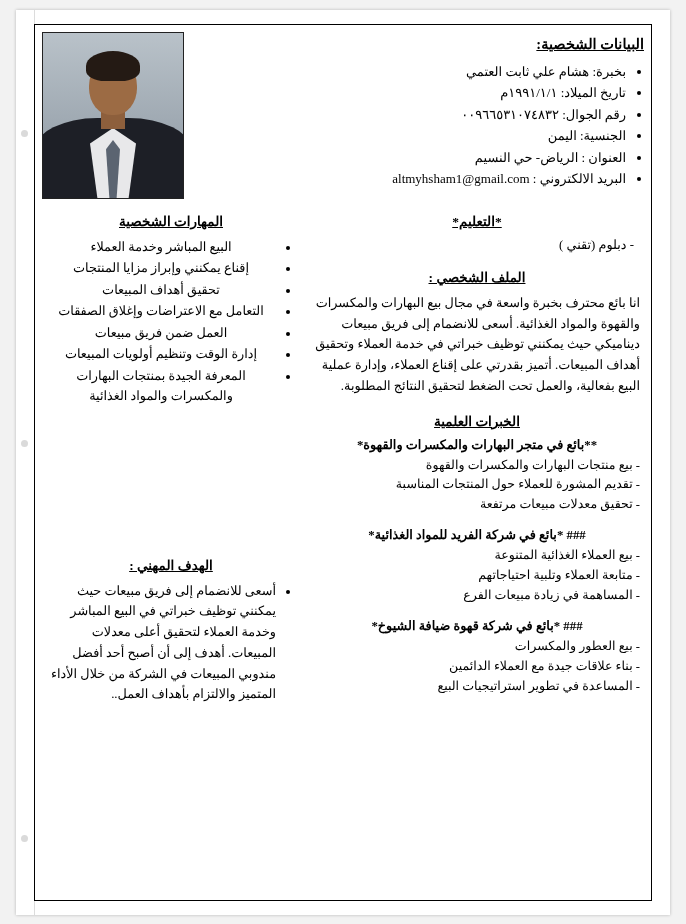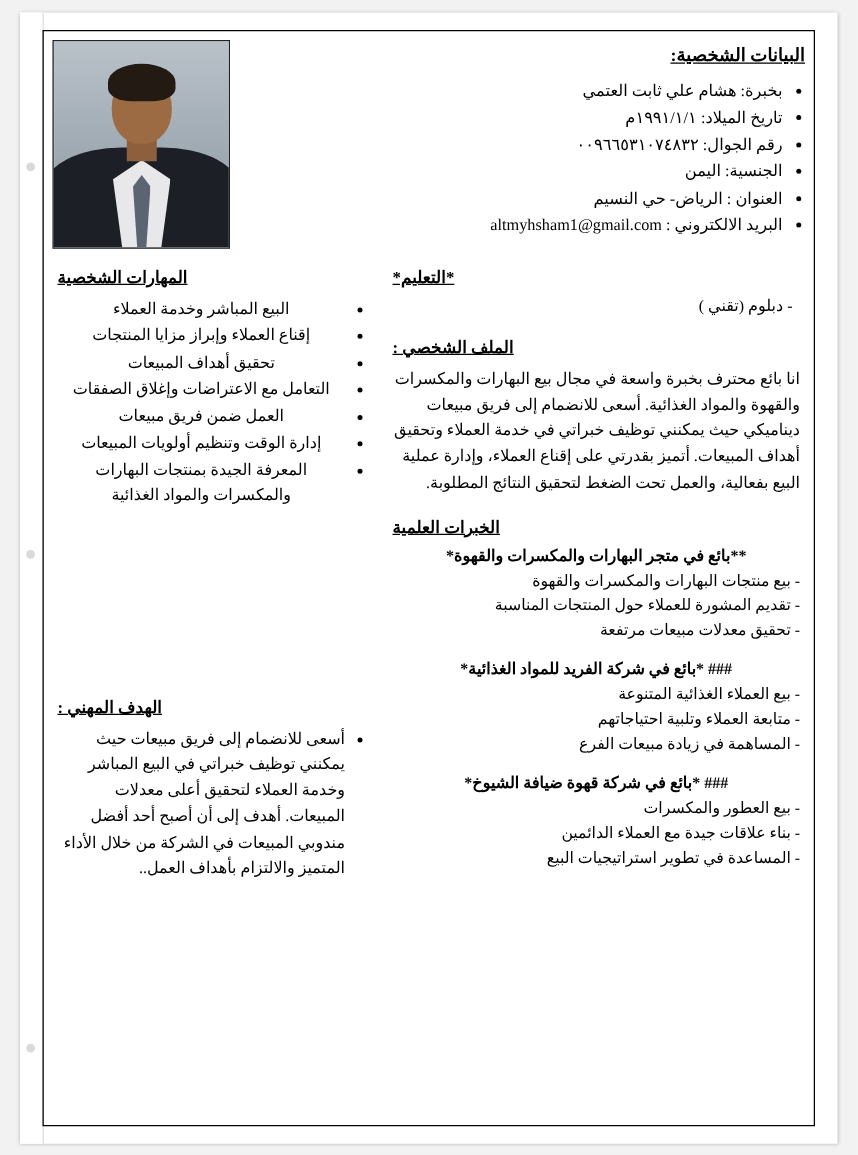--- a/index.html
+++ b/index.html
@@ -182,21 +182,21 @@
     padding-left: 4px;
     padding-right: 18px;
     box-sizing: border-box;
   }
 
   .block { margin-bottom: 16px; }
   .block-title {
     font-weight: bold;
     font-size: 13.5px;
     text-decoration: underline;
-    text-align: left;
+    text-align: center;
     margin: 0 0 7px 0;
   }
   .para {
     font-size: 12.8px;
     line-height: 1.62;
     text-align: right;
     margin: 0;
   }
   .simple-line {
     font-size: 12.8px;
@@ -274,21 +274,21 @@
       </div>
     </div>
 
     <div class="body-cols">
 
       <div class="col-left">
         <div class="block">
           <div class="block-title">المهارات الشخصية</div>
           <ul class="bullets">
             <li>البيع المباشر وخدمة العملاء</li>
-            <li>إقناع العملاء وإبراز مزايا المنتجات</li>
+            <li>إقناع يمكنني وإبراز مزايا المنتجات</li>
             <li>تحقيق أهداف المبيعات</li>
             <li>التعامل مع الاعتراضات وإغلاق الصفقات</li>
             <li>العمل ضمن فريق مبيعات</li>
             <li>إدارة الوقت وتنظيم أولويات المبيعات</li>
             <li>المعرفة الجيدة بمنتجات البهارات والمكسرات والمواد الغذائية</li>
           </ul>
         </div>
 
         <div class="block" style="margin-top:150px">
           <div class="block-title">الهدف المهني :</div>

